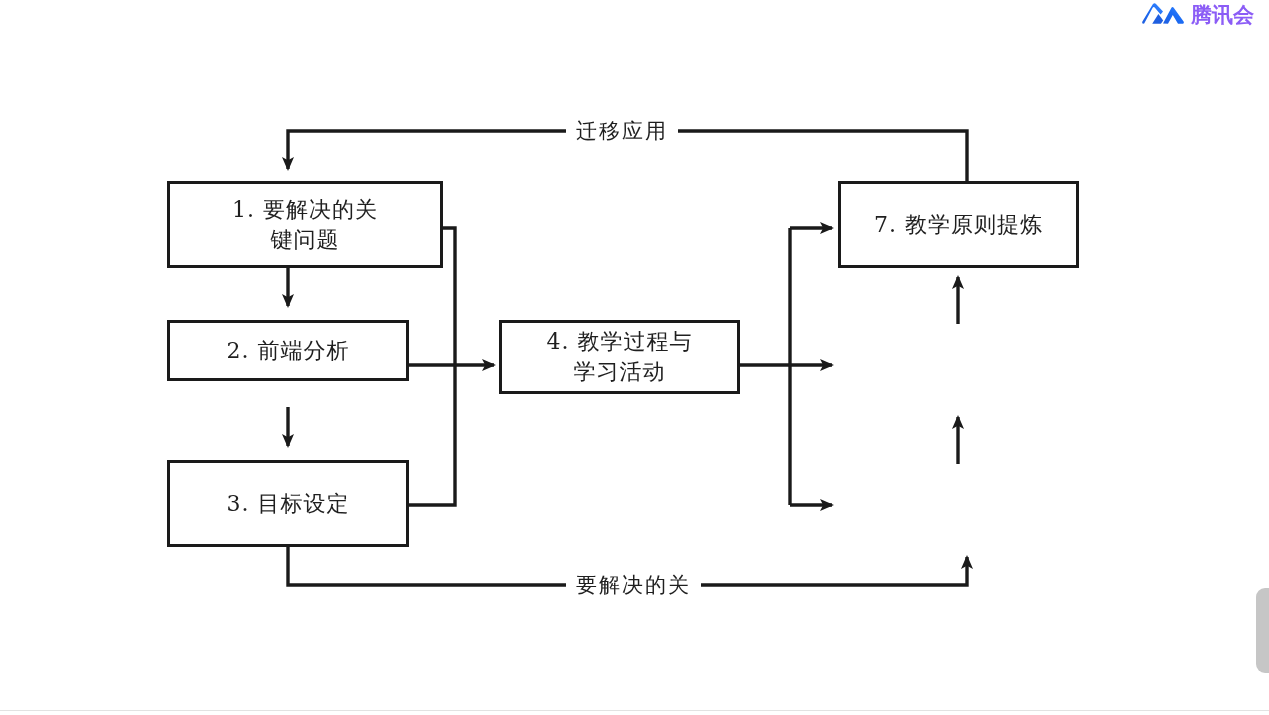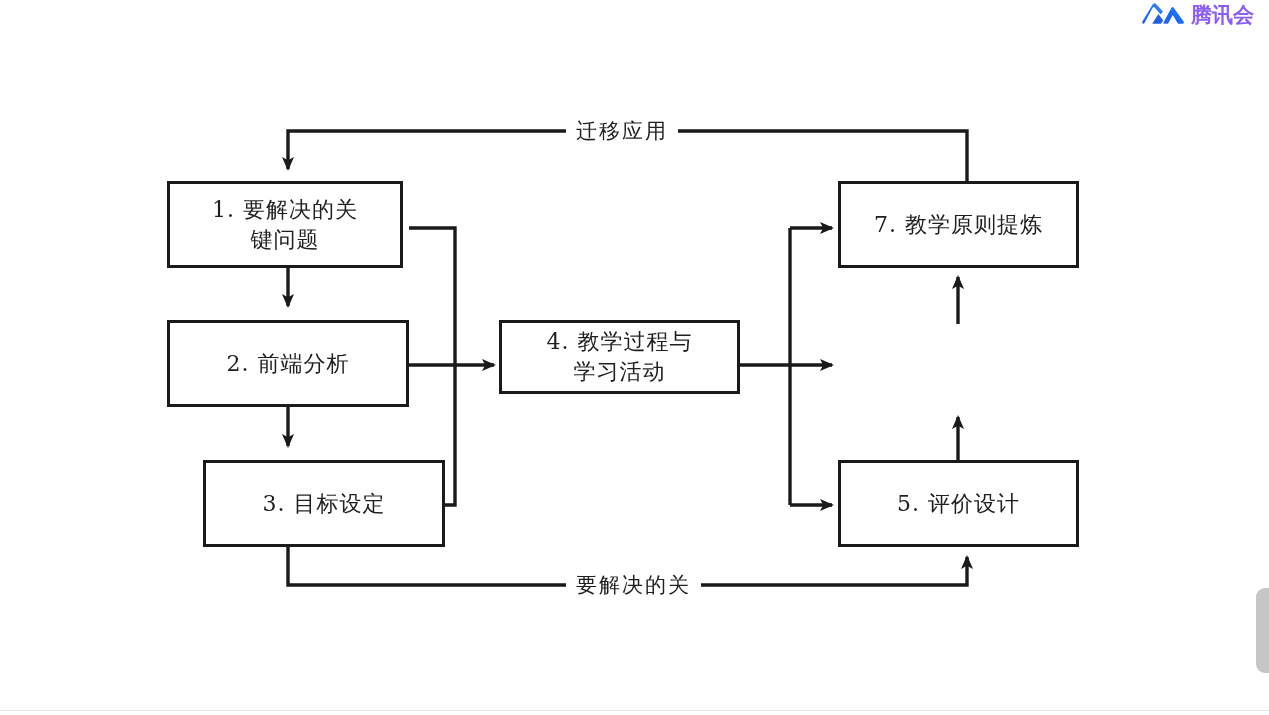--- a/index.html
+++ b/index.html
@@ -141,31 +141,30 @@
         <path d="M958,464 L958,417" marker-end="url(#ah)"></path>
 
         <path d="M958,324 L958,277" marker-end="url(#ah)"></path>
 
         <path d="M967,181 L967,131 L288,131 L288,169" marker-end="url(#ah)"></path>
 
         <path d="M288,547 L288,585 L967,585 L967,557" marker-end="url(#ah)"></path>
       </g>
     </svg>
 
-    <div class="node" style="left:167px; top:181px; width:236px; height:87px;">1. 要解决的关
+    <div class="node" style="left:167px; top:181px; width:276px; height:87px;">1. 要解决的关
 键问题</div>
 
-    <div class="node" style="left:167px; top:320px; width:242px; height:87px;">2. 前端分析</div>
+    <div class="node" style="left:167px; top:320px; width:242px; height:61px;">2. 前端分析</div>
 
-    <div class="node" style="left:167px; top:460px; width:242px; height:87px;margin-left:36px;">3. 目标设定</div>
+    <div class="node" style="left:167px; top:460px; width:242px; height:87px;">3. 目标设定</div>
 
     <div class="node" style="left:499px; top:320px; width:241px; height:74px;">4. 教学过程与
 学习活动</div>
 
-    <div class="node" style="left:838px; top:460px; width:241px; height:87px;">5. 评价设计</div>
 
 
     <div class="node" style="left:838px; top:181px; width:241px; height:87px;">7. 教学原则提炼</div>
 
     <div class="edge-label" style="left:566px; top:120px;">迁移应用</div>
 
     <div class="edge-label" style="left:566px; top:574px;">要解决的关</div>
   </div>
 
   <div id="watermark">

